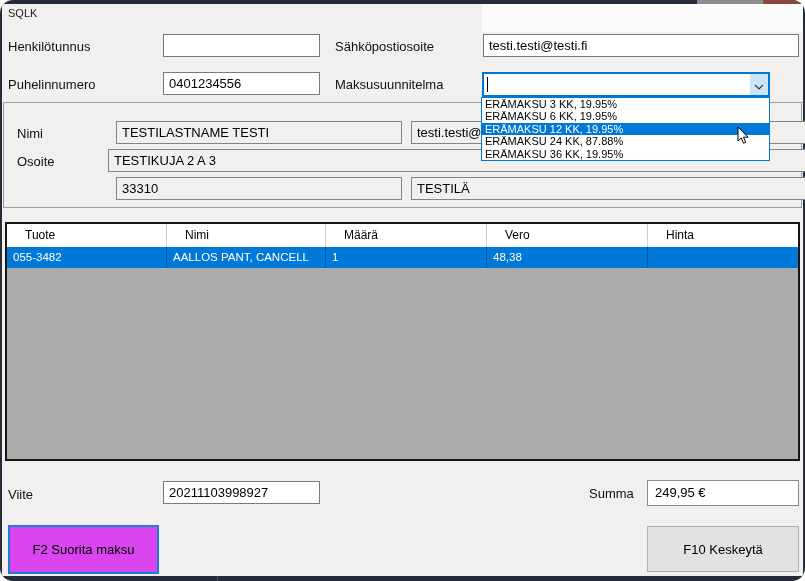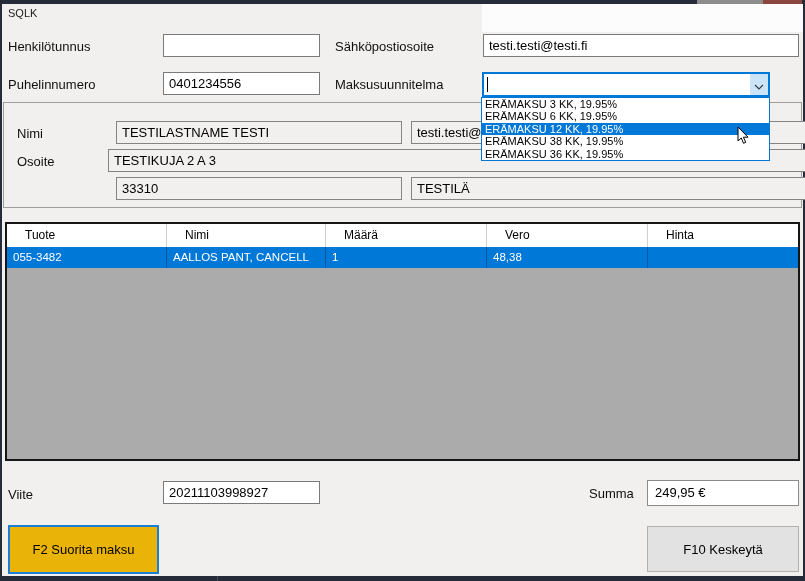--- a/index.html
+++ b/index.html
@@ -1,18 +1,18 @@
 <!DOCTYPE html>
 <html><head>
 <meta charset="utf-8">
 <style>
   * { margin:0; padding:0; box-sizing:border-box; }
   html,body { width:805px; height:581px; }
   body { font-family:"Liberation Sans","DejaVu Sans",sans-serif; }
-  .screen { position:relative; width:805px; height:581px; background:#262b3a; overflow:hidden; }
+  .screen { position:relative; width:805px; height:581px; background:#262b3a; overflow:hidden;border-radius:13px; }
 
   
   .topseg-gray { position:absolute; left:697px; top:0; width:66px; height:4px; background:#8d8d8d; }
   .topseg-red  { position:absolute; left:763px; top:0; width:39px; height:4px; background:#8a453c; }
   .bottom-strip-line { position:absolute; left:217px; top:576px; width:1px; height:5px; background:#454a58; }
 
   .window { position:absolute; left:2px; top:4px; width:801px; height:572px; background:#f1f0ee; }
 
   .white-top { position:absolute; left:480px; top:0; width:321px; height:28px; background:#fcfcfc; }
 
@@ -52,21 +52,21 @@
   .trow { display:grid; grid-template-columns:160px 159px 161px 161px 1fr; height:21px; background:#0078d7; }
   .trow .cell { font-size:11.5px; color:#fff; line-height:20px; padding-left:6px;
                 border-right:1px solid rgba(0,0,0,.25); overflow:hidden; white-space:nowrap; }
 
   
   .viite-field { left:161px; top:477px; width:157px; line-height:21px; }
   .summa-field { position:absolute; left:645px; top:476px; width:152px; height:26px; background:#fff;
                  border:1px solid #8a8a8a; font-size:13px; line-height:24px; padding:0 7px; }
 
   .btn { position:absolute; font-size:13px; color:#000; display:flex; align-items:center; justify-content:center; cursor:default; }
-  .btn-f2 { left:6px; top:521px; width:151px; height:49px; background:#eab308; border:2px solid #1a7fd4; }
+  .btn-f2 { left:6px; top:521px; width:151px; height:49px; background:#d946ef; border:2px solid #1a7fd4; }
   .btn-f10 { left:645px; top:522px; width:152px; height:46px; background:#e3e2e2; border:1px solid #b0b0b0; }
 
   .cursor { position:absolute; left:737px; top:126px; z-index:60; }
 </style>
 </head>
 <body>
 
 <div class="screen">
 
   <div class="topseg-gray"></div>
@@ -109,21 +109,21 @@
     <div class="lbl" style="left:15px; top:150px;">Osoite</div>
     <div class="rofield" style="left:74px; top:145px; width:767px;">TESTIKUJA 2 A 3</div>
 
     <div class="rofield" style="left:82px; top:173px; width:286px;">33310</div>
     <div class="rofield" style="left:377px; top:173px; width:420px;">TESTILÄ</div>
 
     <div class="ddlist">
       <div class="dd-item">ERÄMAKSU 3 KK, 19.95%</div>
       <div class="dd-item">ERÄMAKSU 6 KK, 19.95%</div>
       <div class="dd-item selected">ERÄMAKSU 12 KK, 19.95%</div>
-      <div class="dd-item">ERÄMAKSU 38 KK, 19.95%</div>
+      <div class="dd-item">ERÄMAKSU 24 KK, 87.88%</div>
       <div class="dd-item">ERÄMAKSU 36 KK, 19.95%</div>
     </div>
 
     <div class="ptable">
       <div class="thead">
         <div class="cell">Tuote</div>
         <div class="cell">Nimi</div>
         <div class="cell">Määrä</div>
         <div class="cell">Vero</div>
         <div class="cell" style="border-right:none;">Hinta</div>

